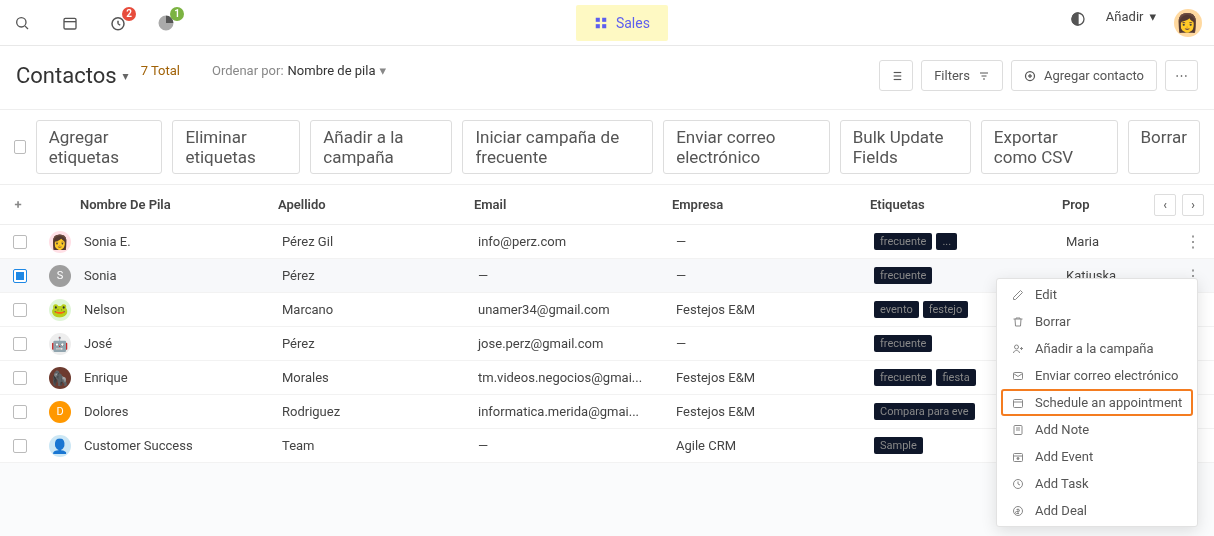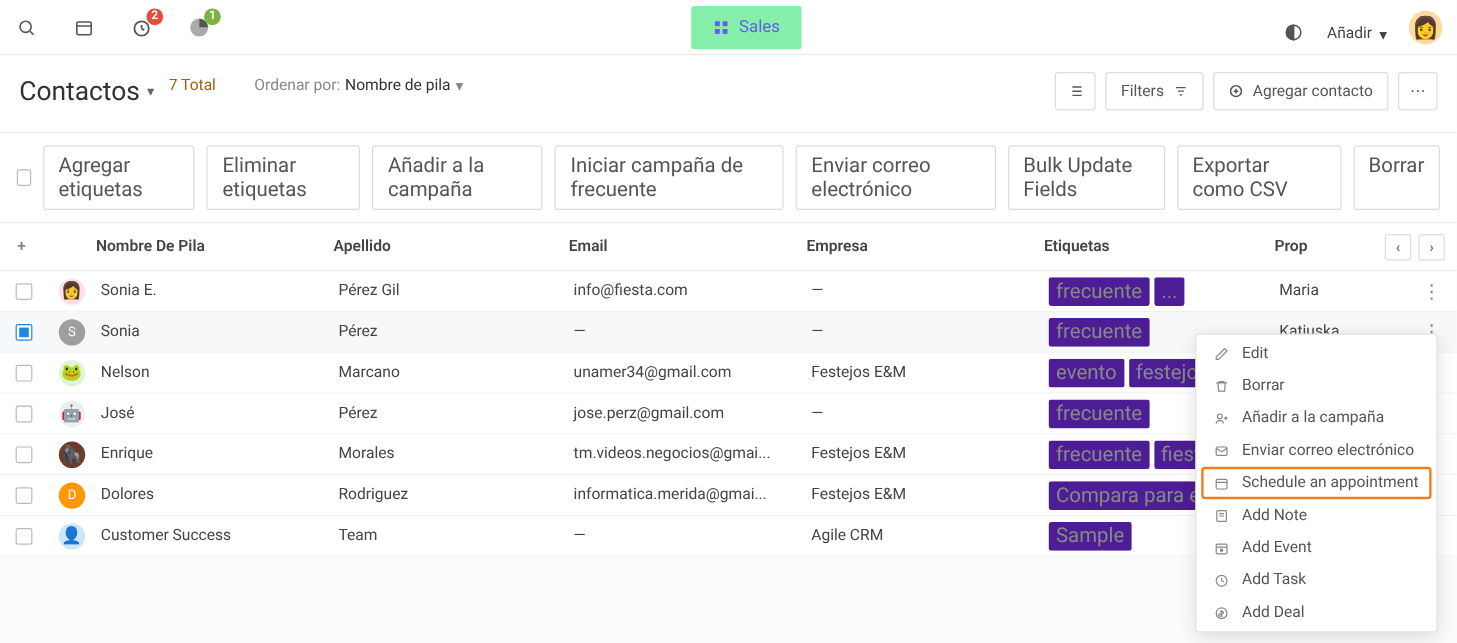--- a/index.html
+++ b/index.html
@@ -3,22 +3,22 @@
 <meta charset="utf-8">
 <style>
 * { box-sizing: border-box; margin: 0; padding: 0; }
 body { font-family: -apple-system, BlinkMacSystemFont, "Segoe UI", Roboto, sans-serif; font-size: 13px; color: #333; background: #fafbfc; width:1214px; }
 .topbar { height: 46px; background: #fff; border-bottom: 1px solid #e8e8e8; display: flex; align-items: center; padding: 0 12px; }
 .topbar-left { display: flex; align-items: center; gap: 28px; }
 .icon-btn { width: 20px; height: 20px; display: flex; align-items: center; justify-content: center; color: #555; position: relative; cursor: pointer; }
 .badge { position: absolute; top: -6px; right: -8px; background: #e74c3c; color: #fff; border-radius: 8px; font-size: 10px; min-width: 14px; height: 14px; display:flex; align-items:center; justify-content:center; padding: 0 3px; font-weight: 600; }
 .badge.green { background: #7cb342; }
 .topbar-center { flex: 1; display: flex; justify-content: center; }
-.sales-btn { background: #86efac; color: #5d5fef; padding: 10px 18px; border-radius: 2px; display: flex; align-items: center; gap: 8px; cursor: pointer; font-size: 14px;}
-.topbar-right { display: flex; align-items: flex-end; gap: 18px; }
+.sales-btn { background: #fef9c3; color: #5d5fef; padding: 10px 18px; border-radius: 2px; display: flex; align-items: center; gap: 8px; cursor: pointer; font-size: 14px;}
+.topbar-right { display: flex; align-items: flex-start; gap: 18px; }
 .dropdown-link { display:flex; align-items:center; gap:6px; cursor:pointer; color:#444; }
 .avatar-top { width: 28px; height: 28px; border-radius: 50%; background: #ffd9a0; display:flex; align-items:center; justify-content:center; font-size:18px; }
 .subbar { padding: 14px 16px 18px; display: flex; align-items: center; justify-content: space-between; background:#fff; border-bottom:1px solid #eee;}
 .subbar-left { display:flex; align-items:flex-start; gap: 12px; }
 .page-title { font-size: 22px; font-weight: 400; color: #333; display:flex; align-items:center; gap:6px; }
 .total { color:#a16207; font-size:13px; }
 .sort-area { color:#888; margin-left: 20px; font-size:13px; display:flex; align-items:center; gap:4px;}
 .sort-val { color:#333; }
 .subbar-right { display:flex; gap:8px; }
 .btn { background:#fff; border:1px solid #ddd; border-radius:3px; padding:7px 12px; font-size:13px; color:#555; display:flex; align-items:center; gap:8px; cursor:pointer; }
@@ -38,21 +38,21 @@
 .col-last { width:196px; }
 .col-email { width:198px; }
 .col-company { width:198px; }
 .col-tags { width:192px; }
 .col-owner { width:70px; }
 .col-nav { position:absolute; right:10px; display:flex; gap:6px; }
 .nav-sq { width:22px; height:22px; border:1px solid #ddd; border-radius:2px; display:flex; align-items:center; justify-content:center; cursor:pointer; color:#666; font-size:12px;}
 .row { display:flex; align-items:center; background:#fff; border-bottom:1px solid #f2f2f2; height:34px; font-size:13px; color:#444; position:relative;}
 .row.sel { background:#f7f8fa; }
 .av { width:22px; height:22px; border-radius:50%; display:flex; align-items:center; justify-content:center; font-size:13px; }
-.tag { background:#4c1d95; color:#888; font-size:17px; padding:2px 6px; border-radius:2px; margin-right:4px; display:inline-block;}
+.tag { background:#0f172a; color:#888; font-size:11px; padding:2px 6px; border-radius:2px; margin-right:4px; display:inline-block;}
 .row-menu { position:absolute; right:14px; color:#888; cursor:pointer; font-size:16px; letter-spacing:-1px;}
 .context-menu { position:absolute; top:278px; left:996px; width:202px; background:#fff; border:1px solid #e2e2e2; border-radius:3px; box-shadow:0 4px 16px rgba(0,0,0,0.12); padding:2px 0; z-index:100;}
 .cm-item { display:flex; align-items:center; gap:10px; padding:6px 14px; font-size:13px; color:#555; cursor:pointer;}
 .cm-item.highlight { border:2px solid #f47c20; border-radius:3px; margin:0 4px; padding:4px 8px;}
 .cm-icon { width:14px; color:#888; display:flex; justify-content:center;}
 svg { display:block; }
 </style>
 </head>
 <body>
 
@@ -188,21 +188,21 @@
   <div id="rows">
       <div class="row">
         <div class="col-chk">
           <span class="chk"></span>
         </div>
         <div class="col-av">
           <div class="av" style="background:#ffe0e6;color:#333;font-size:14px;">👩</div>
         </div>
         <div class="col col-name">Sonia E.</div>
         <div class="col col-last">Pérez Gil</div>
-        <div class="col col-email">info@fiesta.com</div>
+        <div class="col col-email">info@perz.com</div>
         <div class="col col-company">—</div>
         <div class="col col-tags"><span class="tag">frecuente</span><span class="tag">...</span></div>
         <div class="col col-owner">Maria</div>
         <div class="row-menu">⋮</div>
       </div>
       <div class="row sel">
         <div class="col-chk">
           <span class="chk active"></span>
         </div>
         <div class="col-av">

